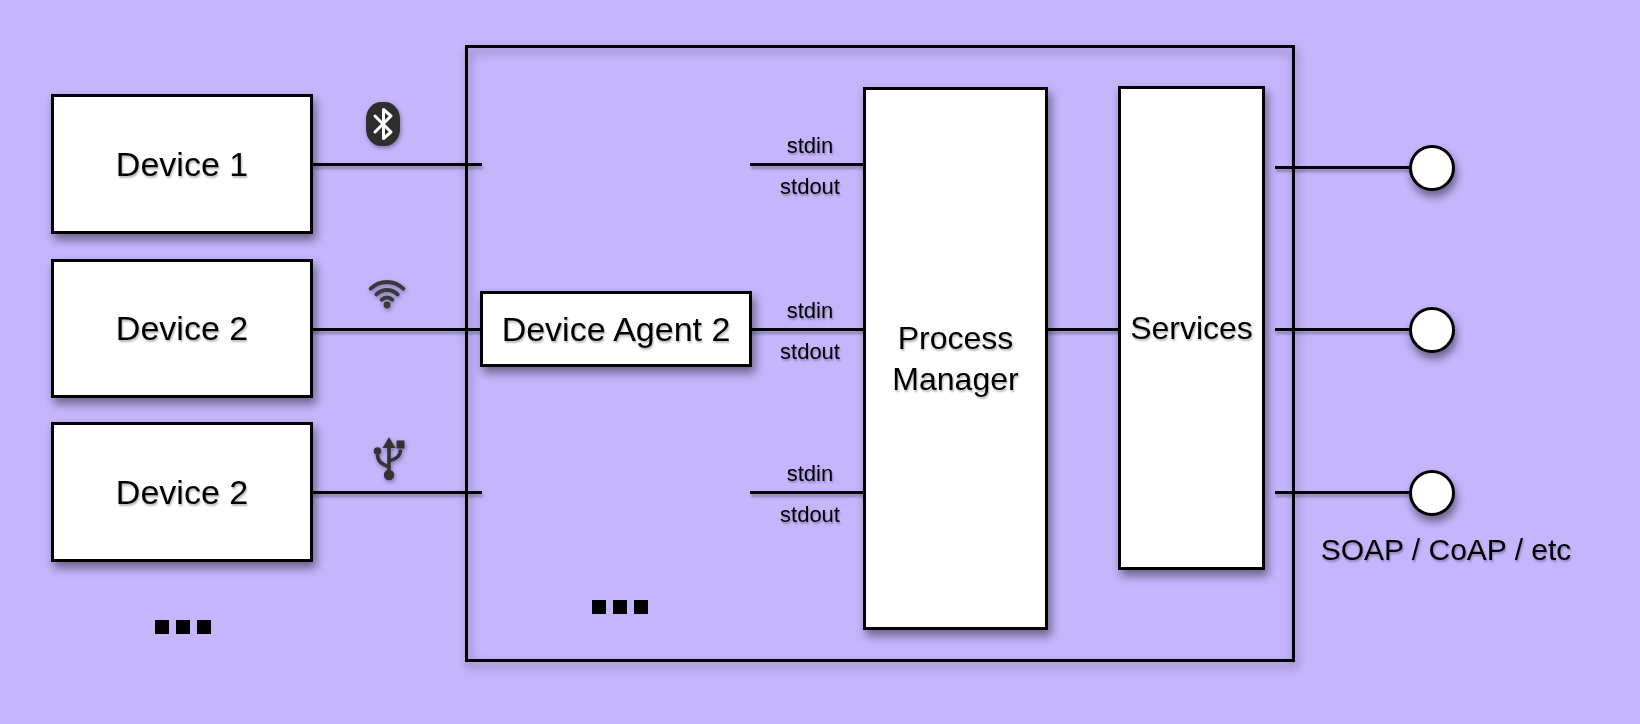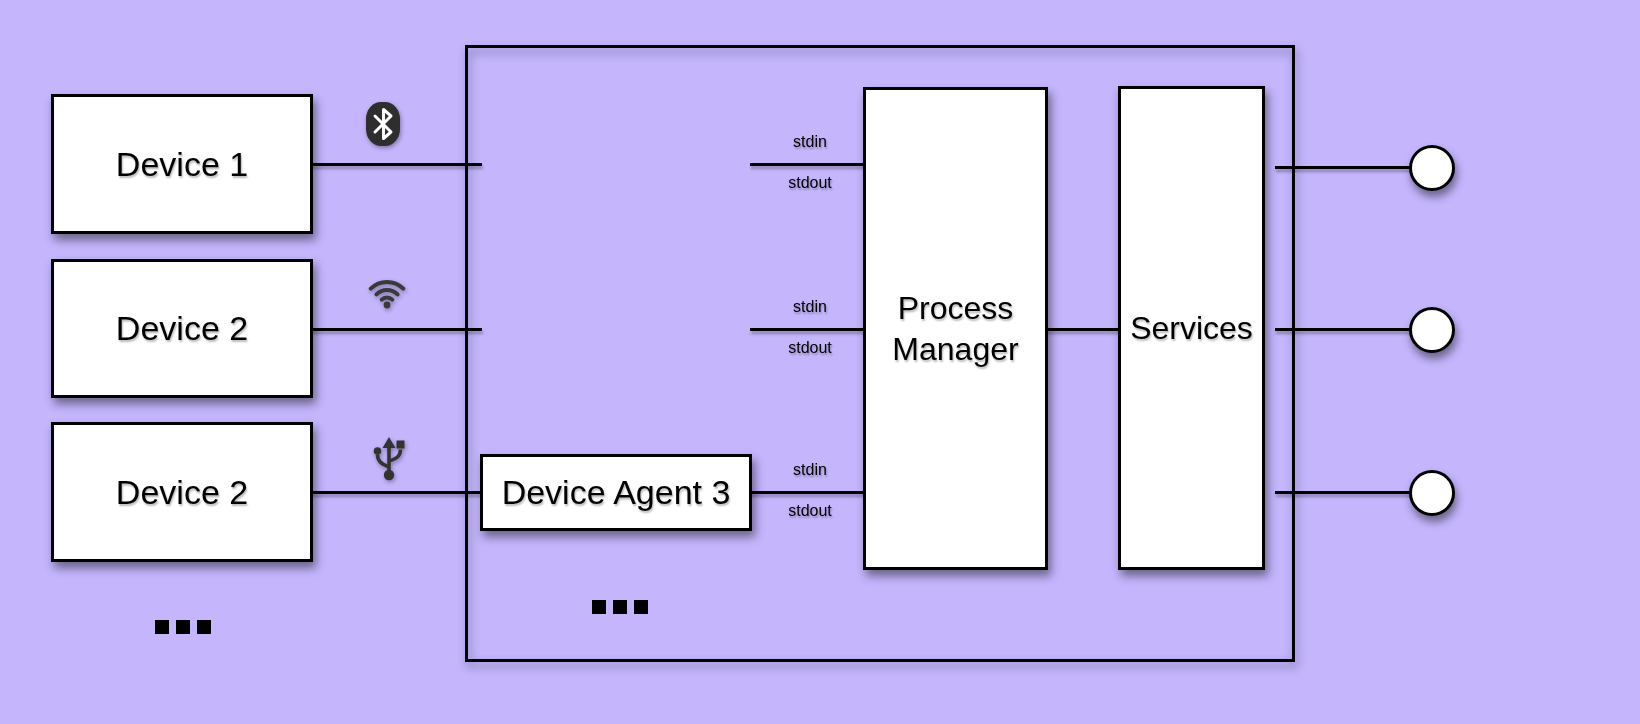--- a/index.html
+++ b/index.html
@@ -18,21 +18,21 @@
   .line{
     position:absolute;height:3px;background:#000;z-index:1;
     box-shadow:1px 3px 3px rgba(0,0,0,0.30);
   }
   .container-box{
     position:absolute;left:465px;top:45px;width:830px;height:617px;box-sizing:border-box;
     border:3px solid #000;background:transparent;z-index:0;
     filter:drop-shadow(2px 5px 5px rgba(0,0,0,0.38));
   }
   .io-label{
-    position:absolute;left:752px;width:116px;text-align:center;font-size:16px;z-index:3;
+    position:absolute;left:752px;width:116px;text-align:center;font-size:22px;z-index:3;
     text-shadow:1px 2px 2px rgba(0,0,0,0.28);
   }
   .endpoint-circle{
     position:absolute;left:1409px;width:46px;height:46px;border-radius:50%;
     border:3px solid #000;background:#fff;box-sizing:border-box;
     box-shadow:2px 6px 8px rgba(0,0,0,0.45);z-index:2;
   }
   .endpoint-label{
     position:absolute;width:340px;text-align:center;font-size:30px;z-index:2;
     text-shadow:1px 2px 2px rgba(0,0,0,0.28);
@@ -97,44 +97,45 @@
       <polygon points="22,1 15.5,12 28.5,12" fill="#333333"></polygon>
       <line x1="22" y1="10" x2="22" y2="38" stroke="#333333" stroke-width="3.6"></line>
       <path d="M22 31 C14 28 10.5 25 10.5 18.5" stroke="#333333" stroke-width="3.6" fill="none"></path>
       <circle cx="10.5" cy="15" r="3.8" fill="#333333"></circle>
       <path d="M22 25 C30 22.5 33.5 20 33.5 13.5" stroke="#333333" stroke-width="3.6" fill="none"></path>
       <rect x="29.5" y="4.5" width="8" height="8" fill="#333333"></rect>
       <circle cx="22" cy="39" r="5.2" fill="#333333"></circle>
     </svg>
   </span>
 
-  <div class="box" style="left:480px;top:454px;width:272px;height:77px">
-    <span class="agent-label">Device Agent 3</span>
+  <div class="box" style="left:480px;top:291px;width:272px;height:76px">
+    <span class="agent-label">Device Agent 2</span>
   </div>
 
   <span class="io-label" style="top:133px">stdin</span>
   <span class="io-label" style="top:174px">stdout</span>
   <span class="io-label" style="top:298px">stdin</span>
   <span class="io-label" style="top:339px">stdout</span>
   <span class="io-label" style="top:461px">stdin</span>
   <span class="io-label" style="top:502px">stdout</span>
 
   <div class="dots" style="left:592px;top:600px" aria-label="...">
       <i></i>
       <i></i>
       <i></i>
     </div>
 
-  <div class="box" style="left:863px;top:87px;width:185px;height:483px">
+  <div class="box" style="left:863px;top:87px;width:185px;height:543px">
     <span class="pm-label">Process Manager</span>
   </div>
 
   <div class="box" style="left:1118px;top:86px;width:147px;height:484px">
     <span class="services-label">Services</span>
   </div>
 
   <div class="endpoint-circle" style="top:145px"></div>
 
   <div class="endpoint-circle" style="top:307px"></div>
 
   <div class="endpoint-circle" style="top:470px"></div>
+  <span class="endpoint-label" style="left:1276px;top:533px">SOAP / CoAP / etc</span>
 
 </div>
 
 </body></html>

